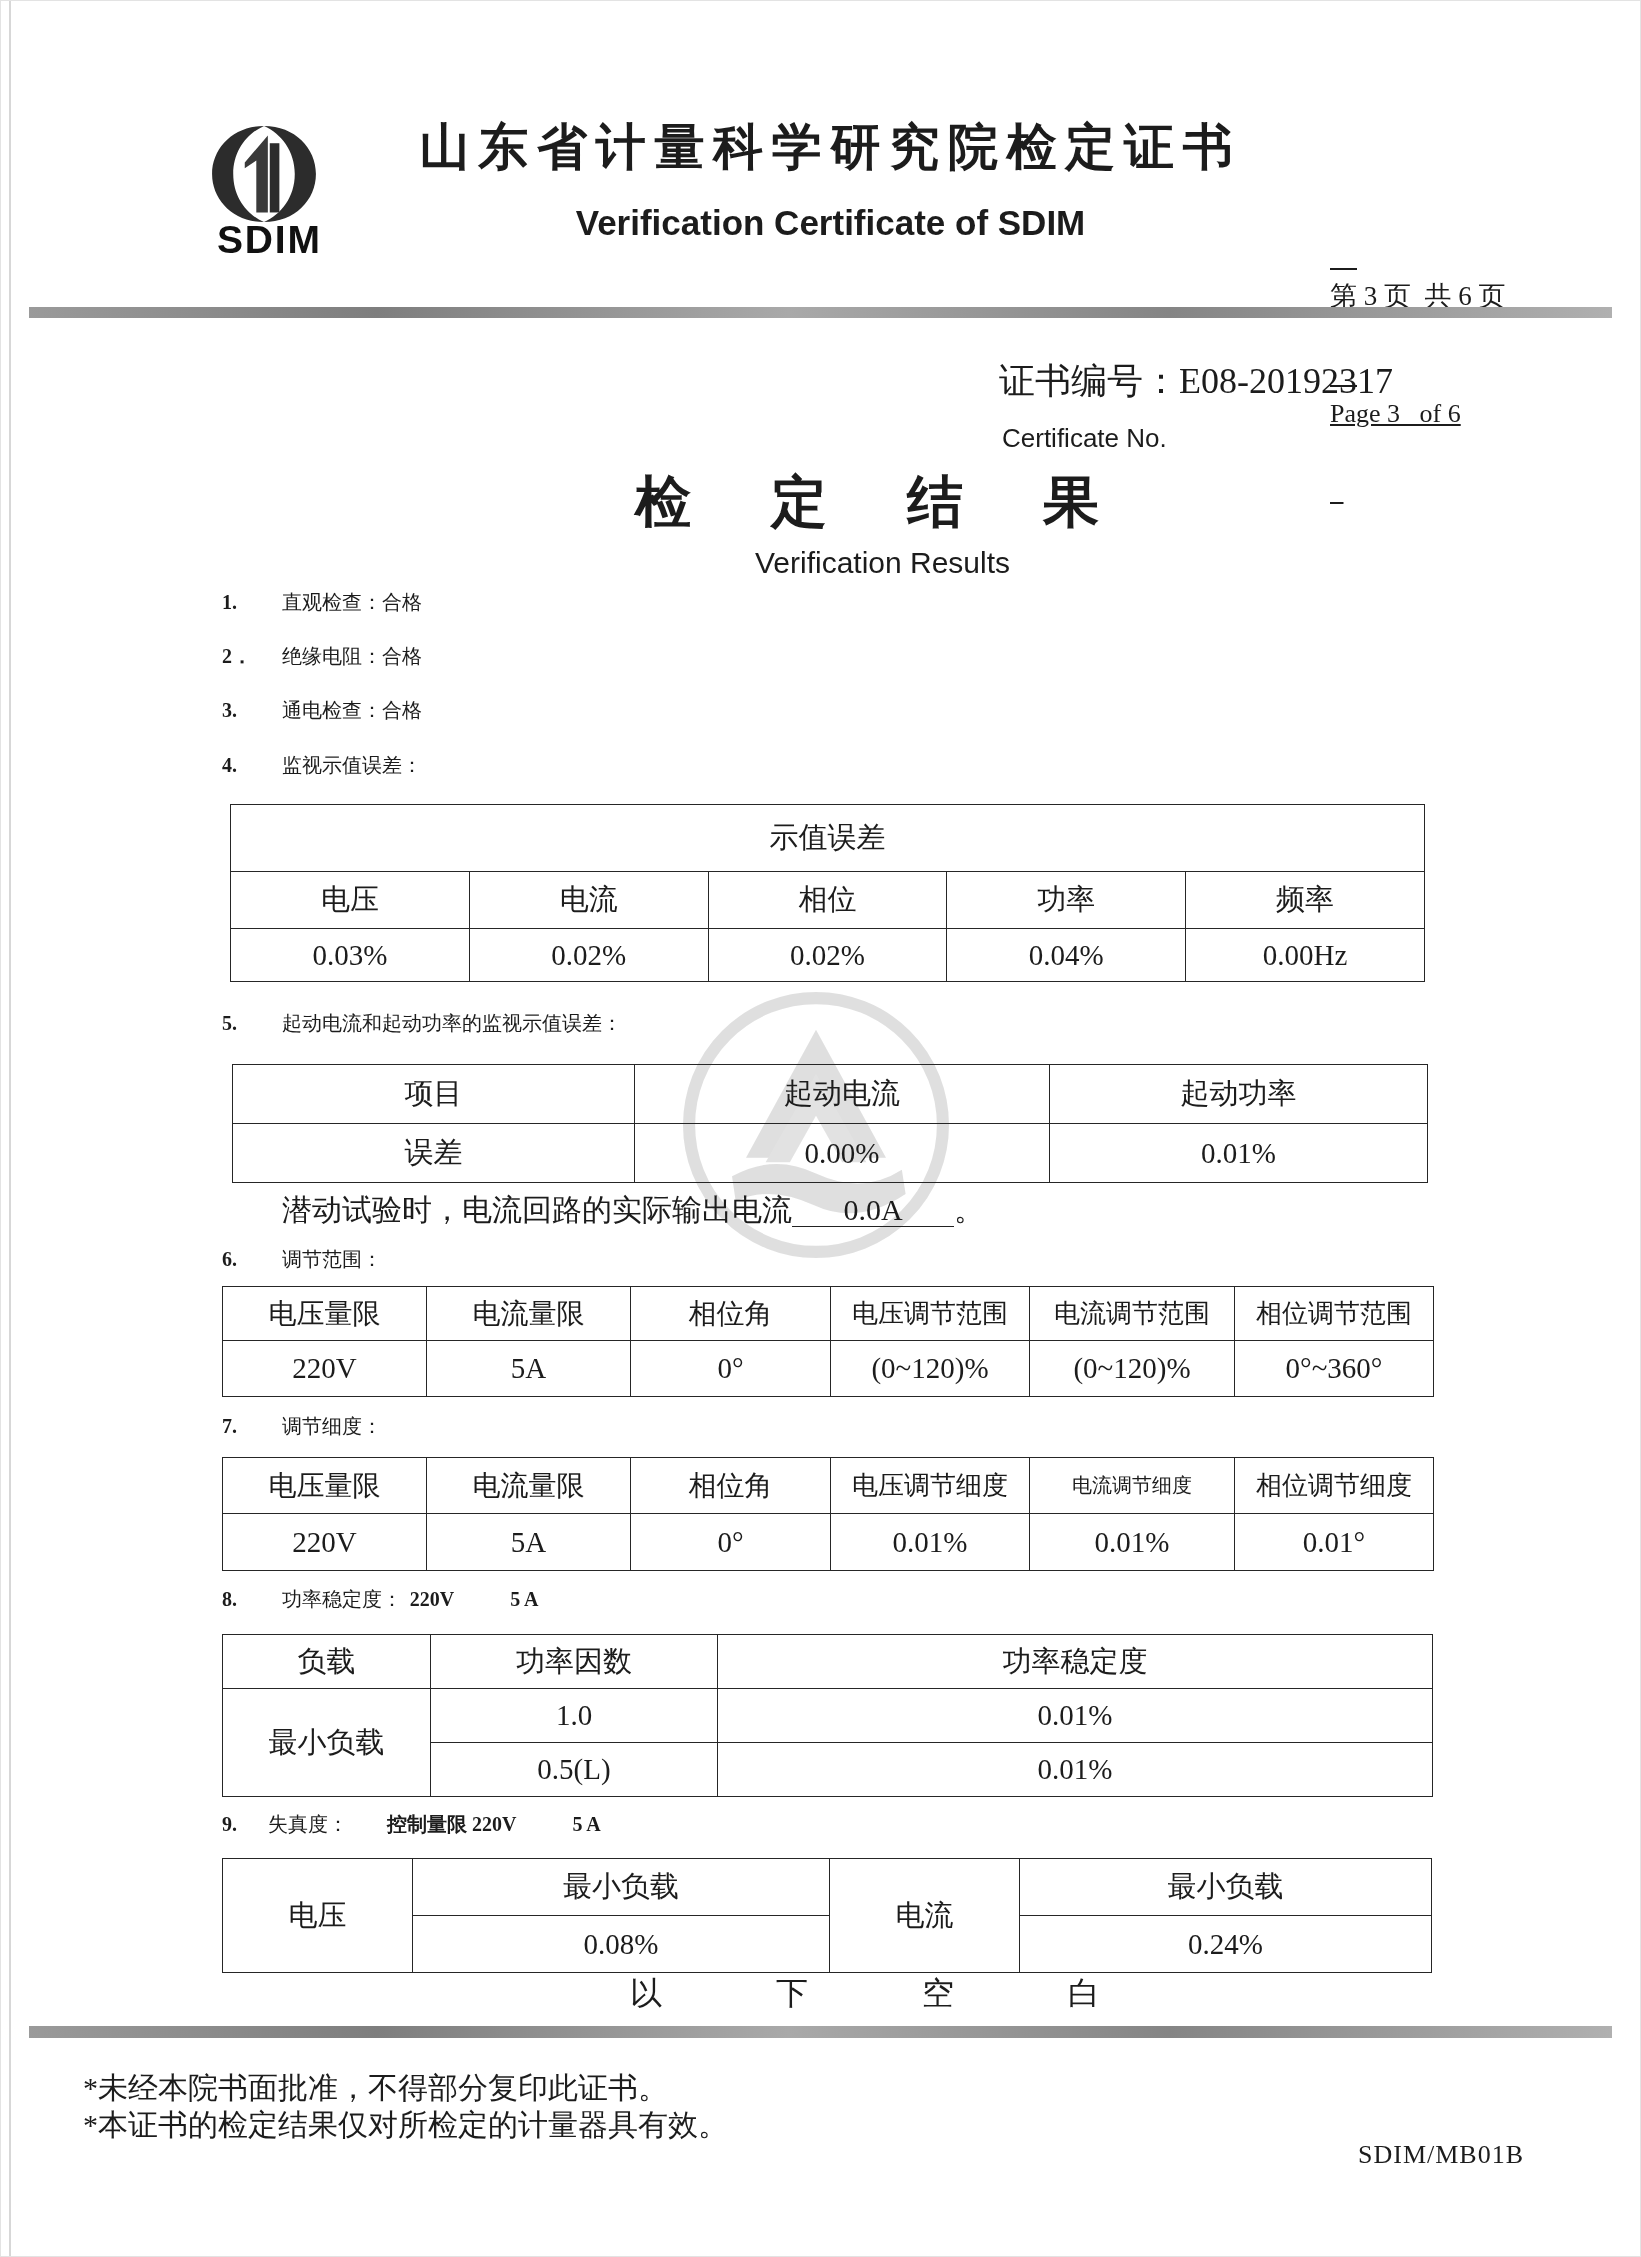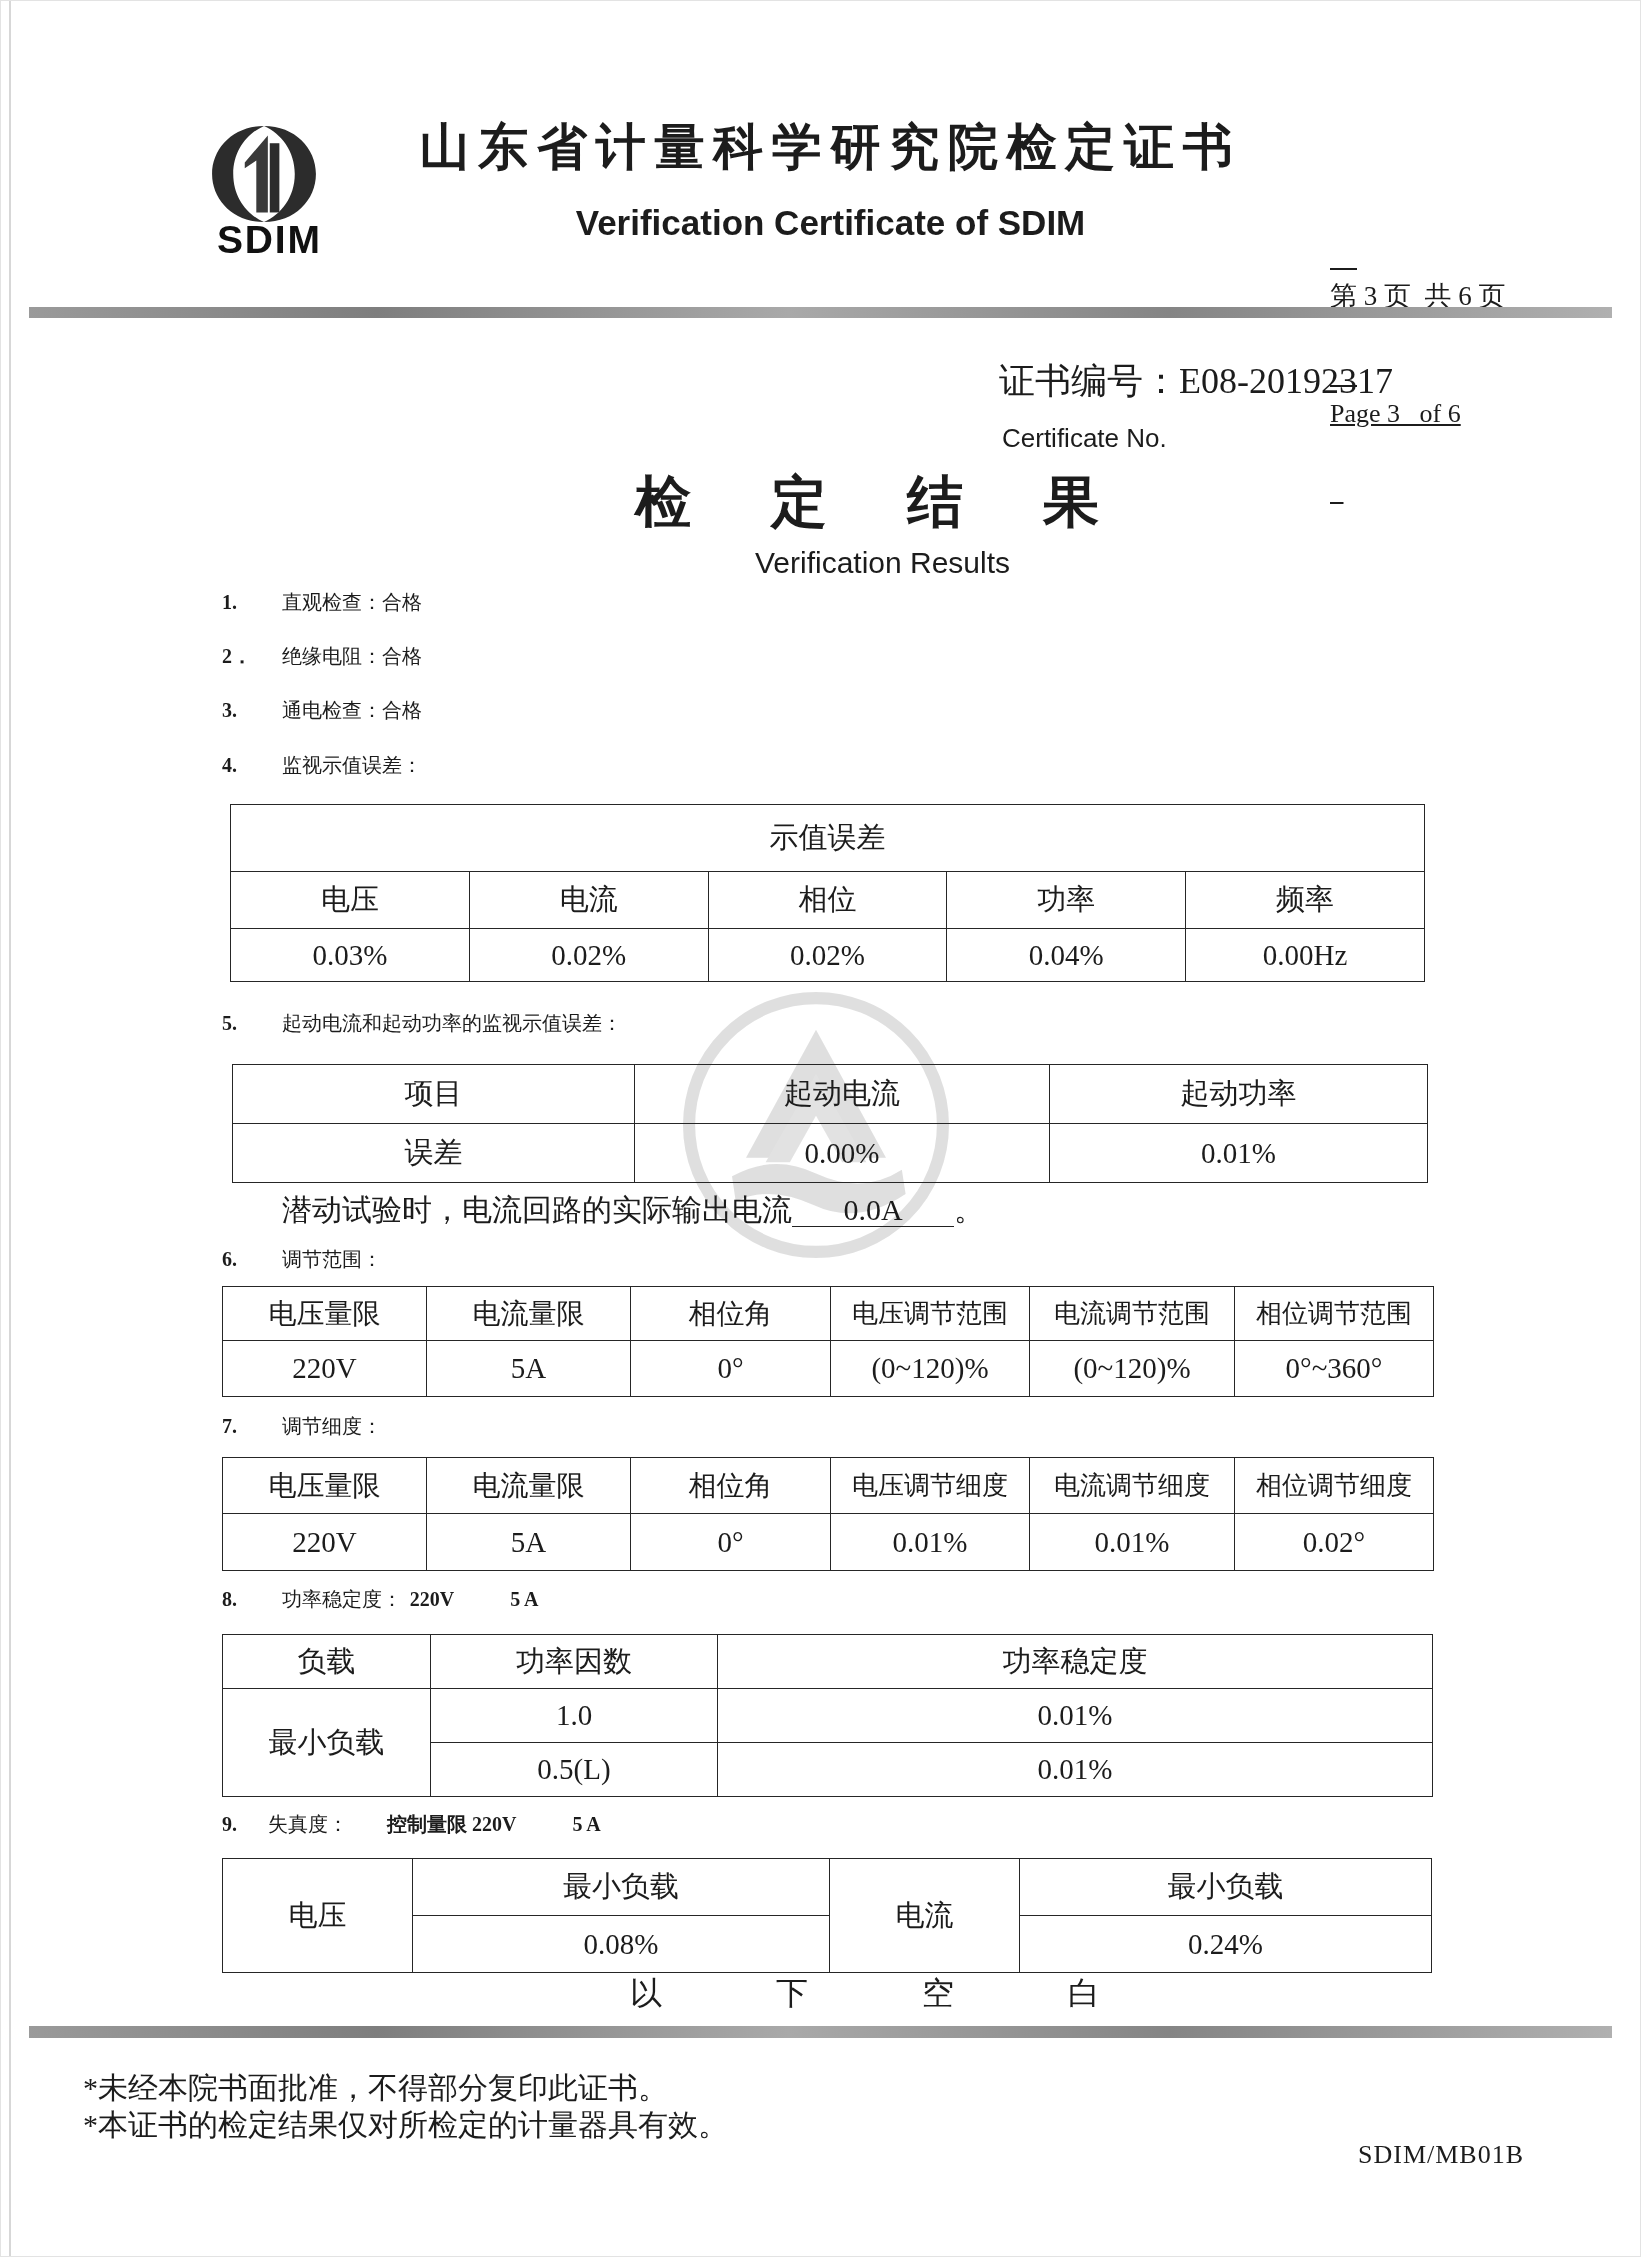--- a/index.html
+++ b/index.html
@@ -223,30 +223,30 @@
         <col style="width:199px">
         <col style="width:205px">
         <col style="width:199px">
       </colgroup>
     <tbody>
         <tr>
       <td style="height:55px;font-size:28px">电压量限</td>
       <td style="font-size:28px">电流量限</td>
       <td style="font-size:28px">相位角</td>
       <td style="font-size:26px">电压调节细度</td>
-      <td style="font-size:26px">电流调节细度</td>
+      <td style="font-size:20px">电流调节细度</td>
       <td style="font-size:26px">相位调节细度</td>
     </tr>
     <tr>
       <td style="height:56px">220V</td>
       <td>5A</td>
       <td>0°</td>
       <td>0.01%</td>
       <td>0.01%</td>
-      <td>0.02°</td>
+      <td>0.01°</td>
     </tr>
   </tbody>
     </table>
 
   <div class="h-item" style="top:1586px"><span class="no">8.</span><span>功率稳定度：</span><b style="margin-left:7.7px">220V</b><b style="margin-left:56px">5 A</b></div>
 
   <table style="left:222px;top:1634px;width:1210px">
     <colgroup>
         <col style="width:208px">
         <col style="width:287px">

